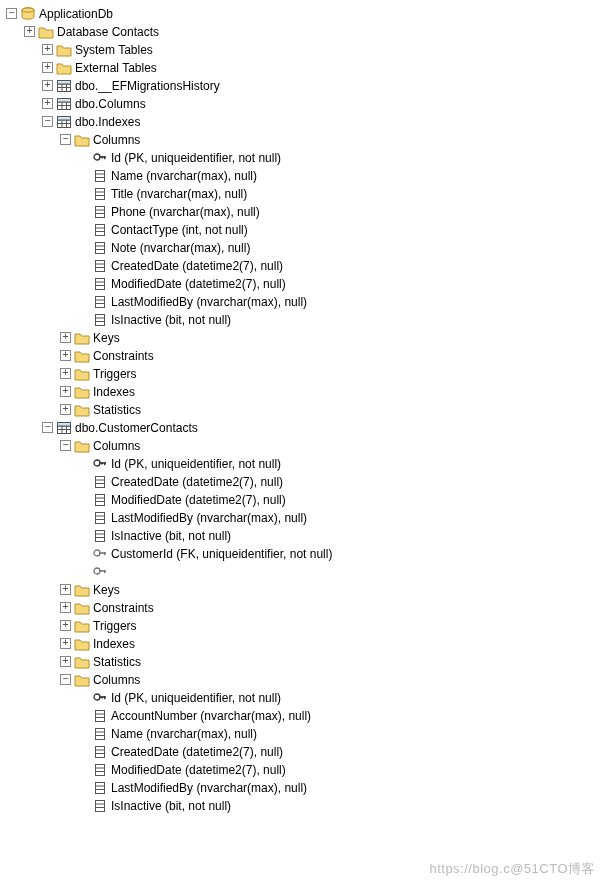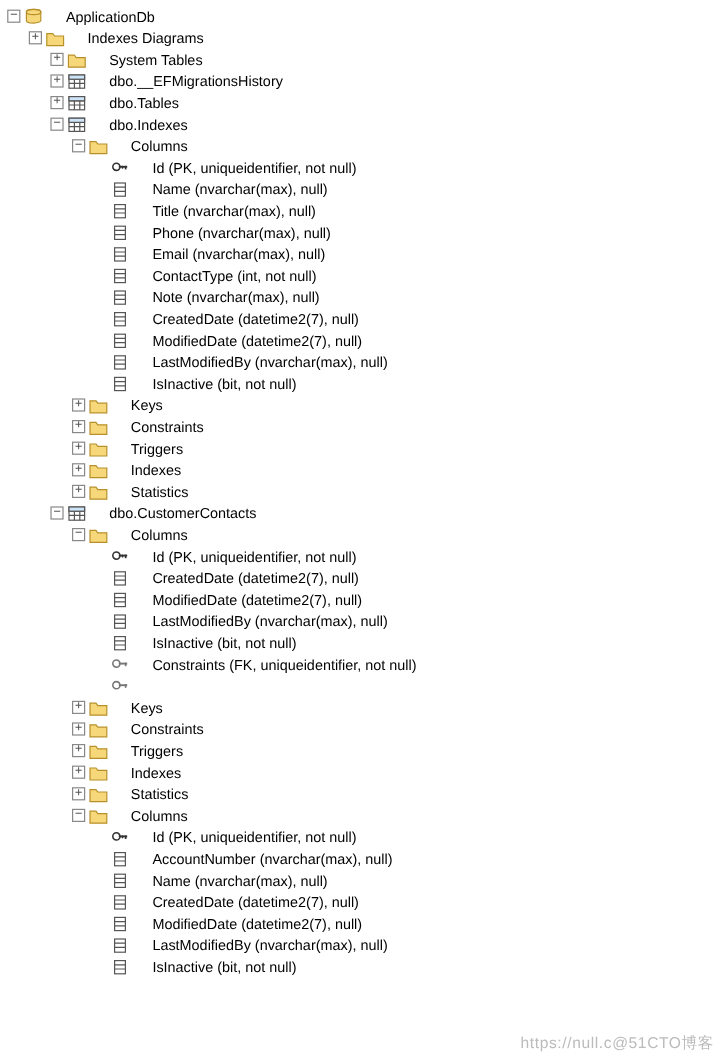--- a/index.html
+++ b/index.html
@@ -31,21 +31,21 @@
     font-family: monospace;
   }
   .node .spacer { display: inline-block; width: 14px; }
   .node .icon {
     display: inline-block;
     width: 16px;
     height: 16px;
     vertical-align: middle;
     margin-right: 3px;
   }
-  .node .label { vertical-align: middle; margin-left: 16px; }
+  .node .label { vertical-align: middle; }
   .indent { display: inline-block; }
   .watermark {
     position: absolute;
     right: 6px;
     bottom: 6px;
     color: #bbb;
     font-size: 13px;
     letter-spacing: 0.5px;
     pointer-events: none;
   }
@@ -54,40 +54,43 @@
 <body>
 
 <div id="tree">
     <div class="node"><span class="indent" style="width: 6px;"></span><span class="toggle">−</span><span class="icon"><svg width="16" height="16">
           <ellipse cx="8" cy="4" rx="6" ry="2.2" fill="#f6d77a" stroke="#b8902a"></ellipse>
           <path d="M2 4 v7 a6 2.2 0 0 0 12 0 v-7" fill="#f6d77a" stroke="#b8902a"></path>
           <ellipse cx="8" cy="4" rx="6" ry="2.2" fill="none" stroke="#b8902a"></ellipse>
         </svg></span><span class="label">ApplicationDb</span></div>
     <div class="node"><span class="indent" style="width: 24px;"></span><span class="toggle">+</span><span class="icon"><svg width="16" height="16">
           <path d="M1 4 h5 l1.5 2 H15 v8 H1 z" fill="#f6d77a" stroke="#b8902a"></path>
-        </svg></span><span class="label">Indexes Diagrams</span></div>
+        </svg></span><span class="label">Database Contacts</span></div>
     <div class="node"><span class="indent" style="width: 42px;"></span><span class="toggle">+</span><span class="icon"><svg width="16" height="16">
           <path d="M1 4 h5 l1.5 2 H15 v8 H1 z" fill="#f6d77a" stroke="#b8902a"></path>
         </svg></span><span class="label">System Tables</span></div>
     <div class="node"><span class="indent" style="width: 42px;"></span><span class="toggle">+</span><span class="icon"><svg width="16" height="16">
+          <path d="M1 4 h5 l1.5 2 H15 v8 H1 z" fill="#f6d77a" stroke="#b8902a"></path>
+        </svg></span><span class="label">External Tables</span></div>
+    <div class="node"><span class="indent" style="width: 42px;"></span><span class="toggle">+</span><span class="icon"><svg width="16" height="16">
           <rect x="1.5" y="2.5" width="13" height="11" fill="#fff" stroke="#555"></rect>
           <line x1="1.5" y1="6" x2="14.5" y2="6" stroke="#555"></line>
           <line x1="1.5" y1="9.5" x2="14.5" y2="9.5" stroke="#555"></line>
           <line x1="6" y1="2.5" x2="6" y2="13.5" stroke="#555"></line>
           <line x1="10.5" y1="2.5" x2="10.5" y2="13.5" stroke="#555"></line>
           <rect x="1.5" y="2.5" width="13" height="3.5" fill="#cde3f8" stroke="#555"></rect>
         </svg></span><span class="label">dbo.__EFMigrationsHistory</span></div>
     <div class="node"><span class="indent" style="width: 42px;"></span><span class="toggle">+</span><span class="icon"><svg width="16" height="16">
           <rect x="1.5" y="2.5" width="13" height="11" fill="#fff" stroke="#555"></rect>
           <line x1="1.5" y1="6" x2="14.5" y2="6" stroke="#555"></line>
           <line x1="1.5" y1="9.5" x2="14.5" y2="9.5" stroke="#555"></line>
           <line x1="6" y1="2.5" x2="6" y2="13.5" stroke="#555"></line>
           <line x1="10.5" y1="2.5" x2="10.5" y2="13.5" stroke="#555"></line>
           <rect x="1.5" y="2.5" width="13" height="3.5" fill="#cde3f8" stroke="#555"></rect>
-        </svg></span><span class="label">dbo.Tables</span></div>
+        </svg></span><span class="label">dbo.Columns</span></div>
     <div class="node"><span class="indent" style="width: 42px;"></span><span class="toggle">−</span><span class="icon"><svg width="16" height="16">
           <rect x="1.5" y="2.5" width="13" height="11" fill="#fff" stroke="#555"></rect>
           <line x1="1.5" y1="6" x2="14.5" y2="6" stroke="#555"></line>
           <line x1="1.5" y1="9.5" x2="14.5" y2="9.5" stroke="#555"></line>
           <line x1="6" y1="2.5" x2="6" y2="13.5" stroke="#555"></line>
           <line x1="10.5" y1="2.5" x2="10.5" y2="13.5" stroke="#555"></line>
           <rect x="1.5" y="2.5" width="13" height="3.5" fill="#cde3f8" stroke="#555"></rect>
         </svg></span><span class="label">dbo.Indexes</span></div>
     <div class="node"><span class="indent" style="width: 60px;"></span><span class="toggle">−</span><span class="icon"><svg width="16" height="16">
           <path d="M1 4 h5 l1.5 2 H15 v8 H1 z" fill="#f6d77a" stroke="#b8902a"></path>
@@ -110,25 +113,20 @@
         </svg></span><span class="label">Title (nvarchar(max), null)</span></div>
     <div class="node"><span class="indent" style="width: 78px;"></span><span class="spacer"></span><span class="icon"><svg width="16" height="16">
           <rect x="3.5" y="2.5" width="9" height="11" fill="#fff" stroke="#555"></rect>
           <line x1="3.5" y1="6" x2="12.5" y2="6" stroke="#555"></line>
           <line x1="3.5" y1="9.5" x2="12.5" y2="9.5" stroke="#555"></line>
         </svg></span><span class="label">Phone (nvarchar(max), null)</span></div>
     <div class="node"><span class="indent" style="width: 78px;"></span><span class="spacer"></span><span class="icon"><svg width="16" height="16">
           <rect x="3.5" y="2.5" width="9" height="11" fill="#fff" stroke="#555"></rect>
           <line x1="3.5" y1="6" x2="12.5" y2="6" stroke="#555"></line>
           <line x1="3.5" y1="9.5" x2="12.5" y2="9.5" stroke="#555"></line>
-        </svg></span><span class="label">Email (nvarchar(max), null)</span></div>
-    <div class="node"><span class="indent" style="width: 78px;"></span><span class="spacer"></span><span class="icon"><svg width="16" height="16">
-          <rect x="3.5" y="2.5" width="9" height="11" fill="#fff" stroke="#555"></rect>
-          <line x1="3.5" y1="6" x2="12.5" y2="6" stroke="#555"></line>
-          <line x1="3.5" y1="9.5" x2="12.5" y2="9.5" stroke="#555"></line>
         </svg></span><span class="label">ContactType (int, not null)</span></div>
     <div class="node"><span class="indent" style="width: 78px;"></span><span class="spacer"></span><span class="icon"><svg width="16" height="16">
           <rect x="3.5" y="2.5" width="9" height="11" fill="#fff" stroke="#555"></rect>
           <line x1="3.5" y1="6" x2="12.5" y2="6" stroke="#555"></line>
           <line x1="3.5" y1="9.5" x2="12.5" y2="9.5" stroke="#555"></line>
         </svg></span><span class="label">Note (nvarchar(max), null)</span></div>
     <div class="node"><span class="indent" style="width: 78px;"></span><span class="spacer"></span><span class="icon"><svg width="16" height="16">
           <rect x="3.5" y="2.5" width="9" height="11" fill="#fff" stroke="#555"></rect>
           <line x1="3.5" y1="6" x2="12.5" y2="6" stroke="#555"></line>
           <line x1="3.5" y1="9.5" x2="12.5" y2="9.5" stroke="#555"></line>
@@ -197,21 +195,21 @@
         </svg></span><span class="label">LastModifiedBy (nvarchar(max), null)</span></div>
     <div class="node"><span class="indent" style="width: 78px;"></span><span class="spacer"></span><span class="icon"><svg width="16" height="16">
           <rect x="3.5" y="2.5" width="9" height="11" fill="#fff" stroke="#555"></rect>
           <line x1="3.5" y1="6" x2="12.5" y2="6" stroke="#555"></line>
           <line x1="3.5" y1="9.5" x2="12.5" y2="9.5" stroke="#555"></line>
         </svg></span><span class="label">IsInactive (bit, not null)</span></div>
     <div class="node"><span class="indent" style="width: 78px;"></span><span class="spacer"></span><span class="icon"><svg width="16" height="16">
           <circle cx="5" cy="7" r="3" fill="none" stroke="#777" stroke-width="1.3"></circle>
           <rect x="7" y="6.2" width="7" height="1.6" fill="#777"></rect>
           <rect x="12" y="6.2" width="1.4" height="3" fill="#777"></rect>
-        </svg></span><span class="label">Constraints (FK, uniqueidentifier, not null)</span></div>
+        </svg></span><span class="label">CustomerId (FK, uniqueidentifier, not null)</span></div>
     <div class="node"><span class="indent" style="width: 78px;"></span><span class="spacer"></span><span class="icon"><svg width="16" height="16">
           <circle cx="5" cy="7" r="3" fill="none" stroke="#777" stroke-width="1.3"></circle>
           <rect x="7" y="6.2" width="7" height="1.6" fill="#777"></rect>
           <rect x="12" y="6.2" width="1.4" height="3" fill="#777"></rect>
         </svg></span></div>
     <div class="node"><span class="indent" style="width: 60px;"></span><span class="toggle">+</span><span class="icon"><svg width="16" height="16">
           <path d="M1 4 h5 l1.5 2 H15 v8 H1 z" fill="#f6d77a" stroke="#b8902a"></path>
         </svg></span><span class="label">Keys</span></div>
     <div class="node"><span class="indent" style="width: 60px;"></span><span class="toggle">+</span><span class="icon"><svg width="16" height="16">
           <path d="M1 4 h5 l1.5 2 H15 v8 H1 z" fill="#f6d77a" stroke="#b8902a"></path>
@@ -258,13 +256,13 @@
           <rect x="3.5" y="2.5" width="9" height="11" fill="#fff" stroke="#555"></rect>
           <line x1="3.5" y1="6" x2="12.5" y2="6" stroke="#555"></line>
           <line x1="3.5" y1="9.5" x2="12.5" y2="9.5" stroke="#555"></line>
         </svg></span><span class="label">LastModifiedBy (nvarchar(max), null)</span></div>
     <div class="node"><span class="indent" style="width: 78px;"></span><span class="spacer"></span><span class="icon"><svg width="16" height="16">
           <rect x="3.5" y="2.5" width="9" height="11" fill="#fff" stroke="#555"></rect>
           <line x1="3.5" y1="6" x2="12.5" y2="6" stroke="#555"></line>
           <line x1="3.5" y1="9.5" x2="12.5" y2="9.5" stroke="#555"></line>
         </svg></span><span class="label">IsInactive (bit, not null)</span></div>
   </div>
-<div class="watermark">https://null.c@51CTO博客</div>
+<div class="watermark">https://blog.c@51CTO博客</div>
 
 </body></html>

